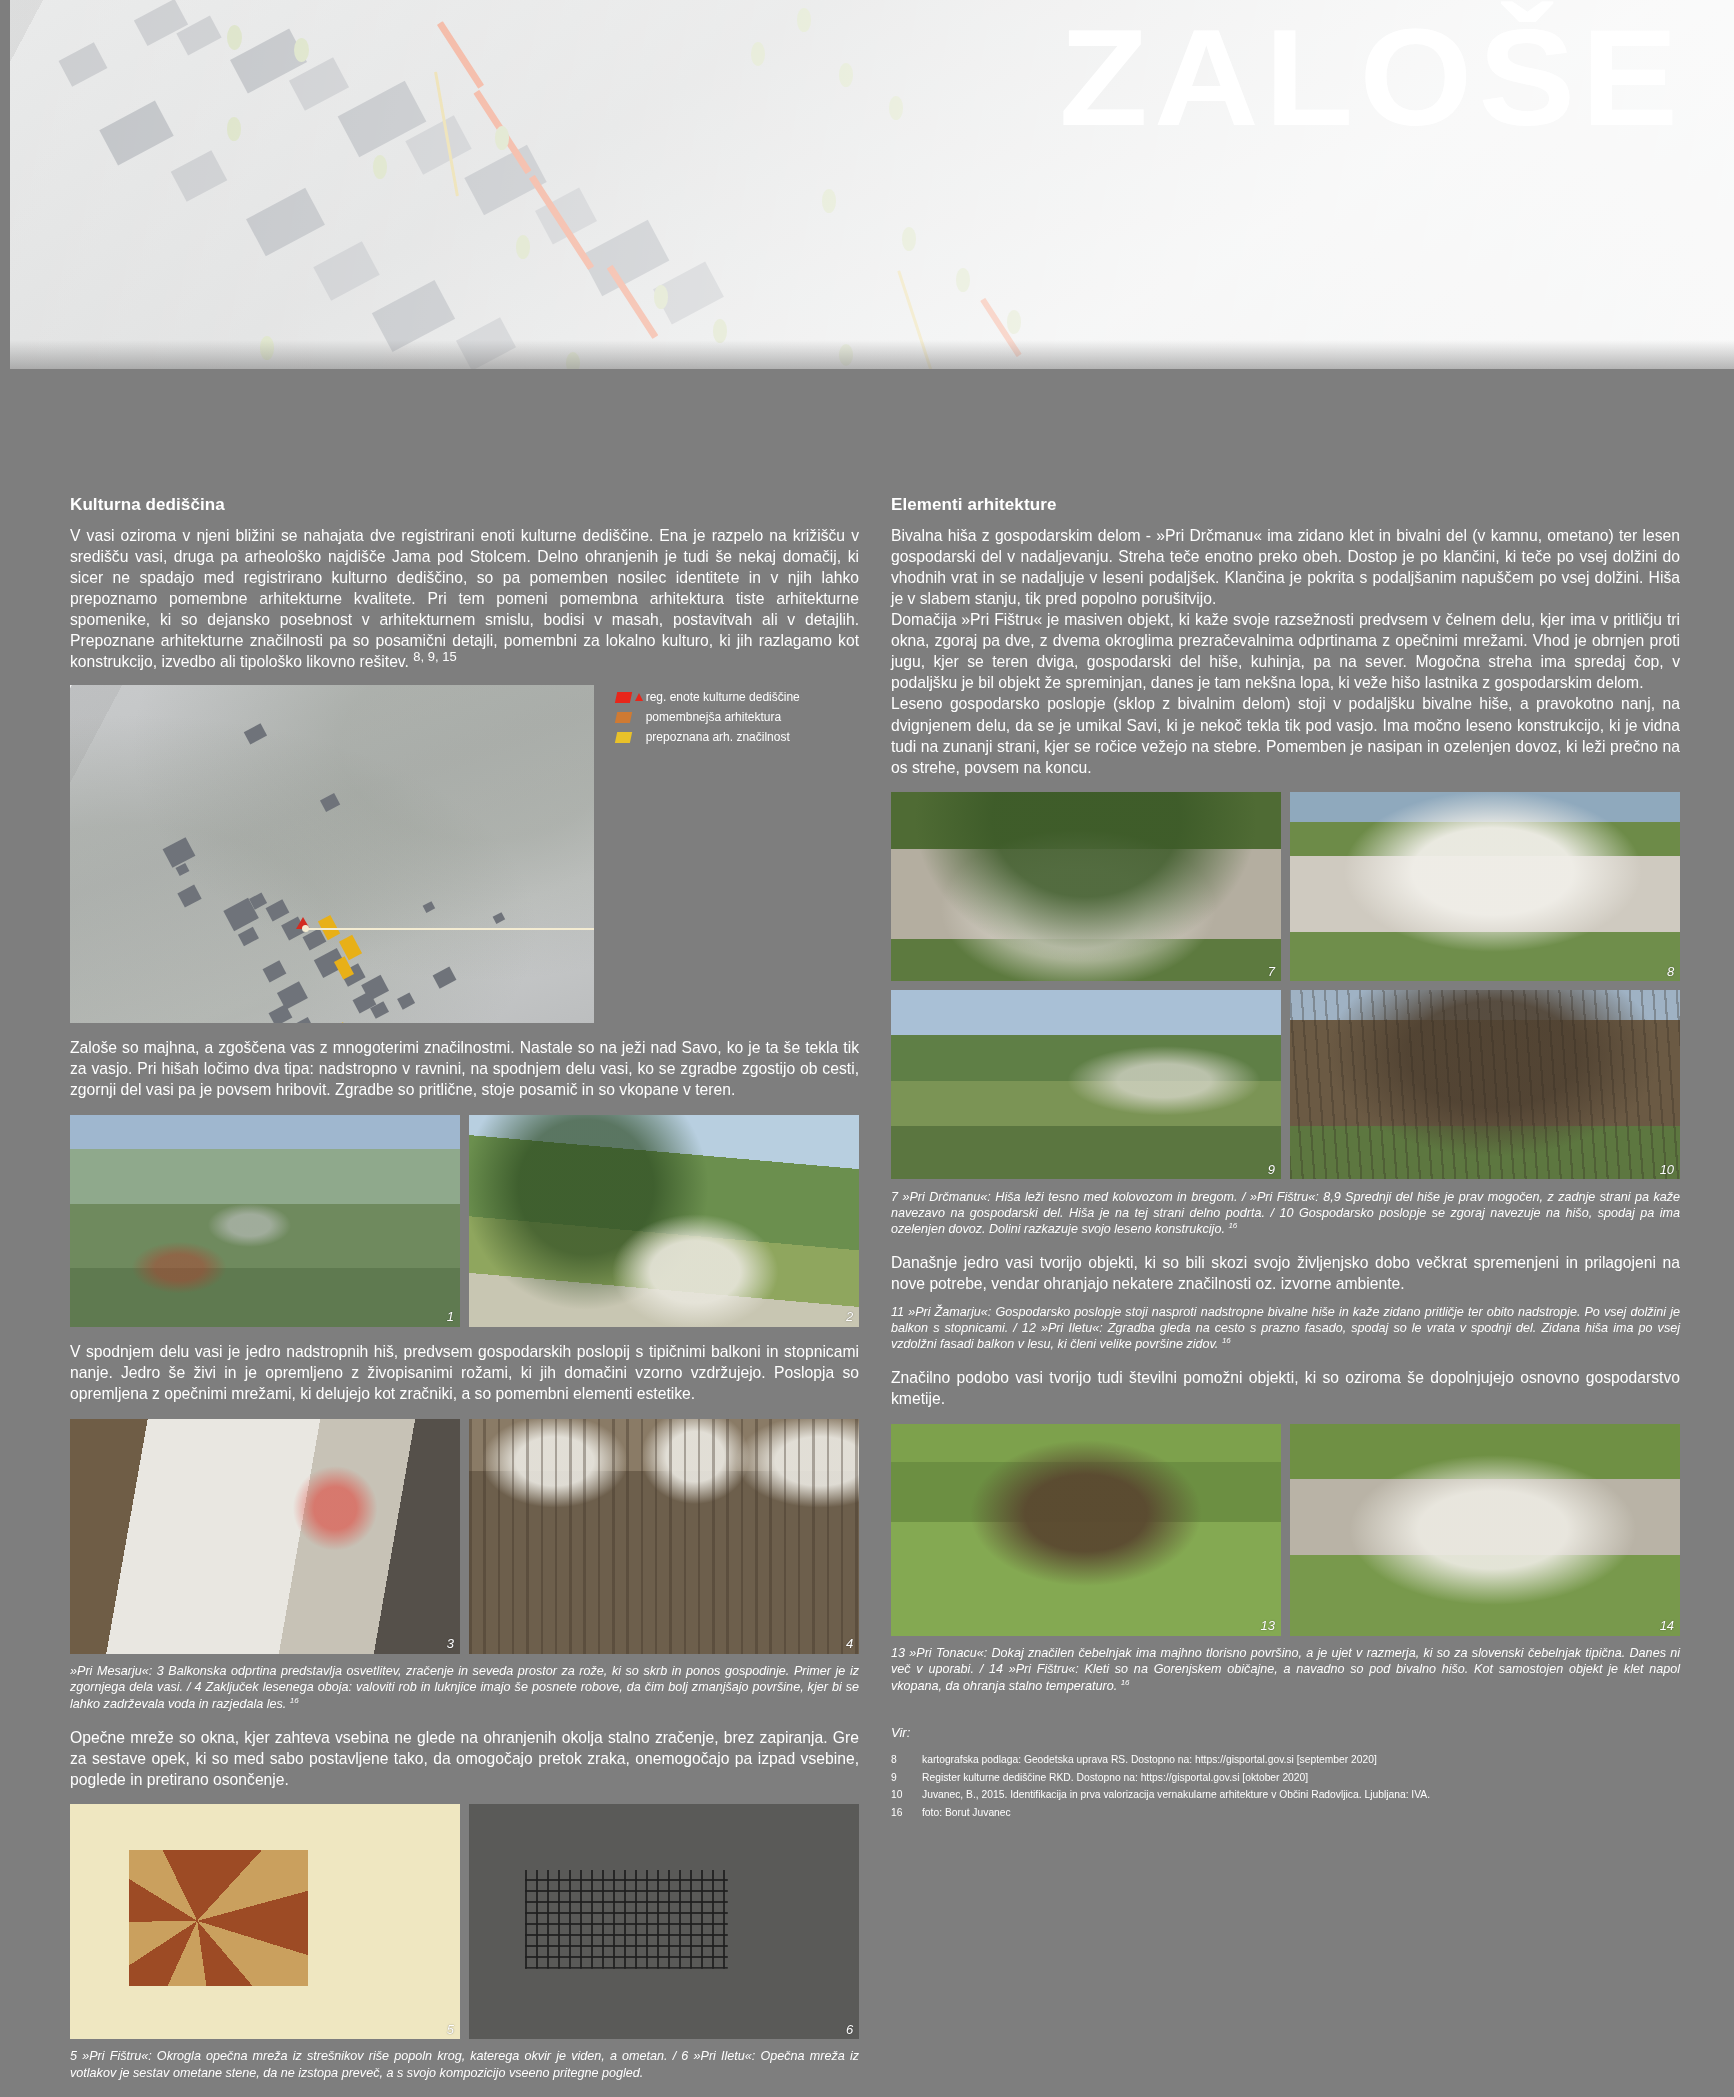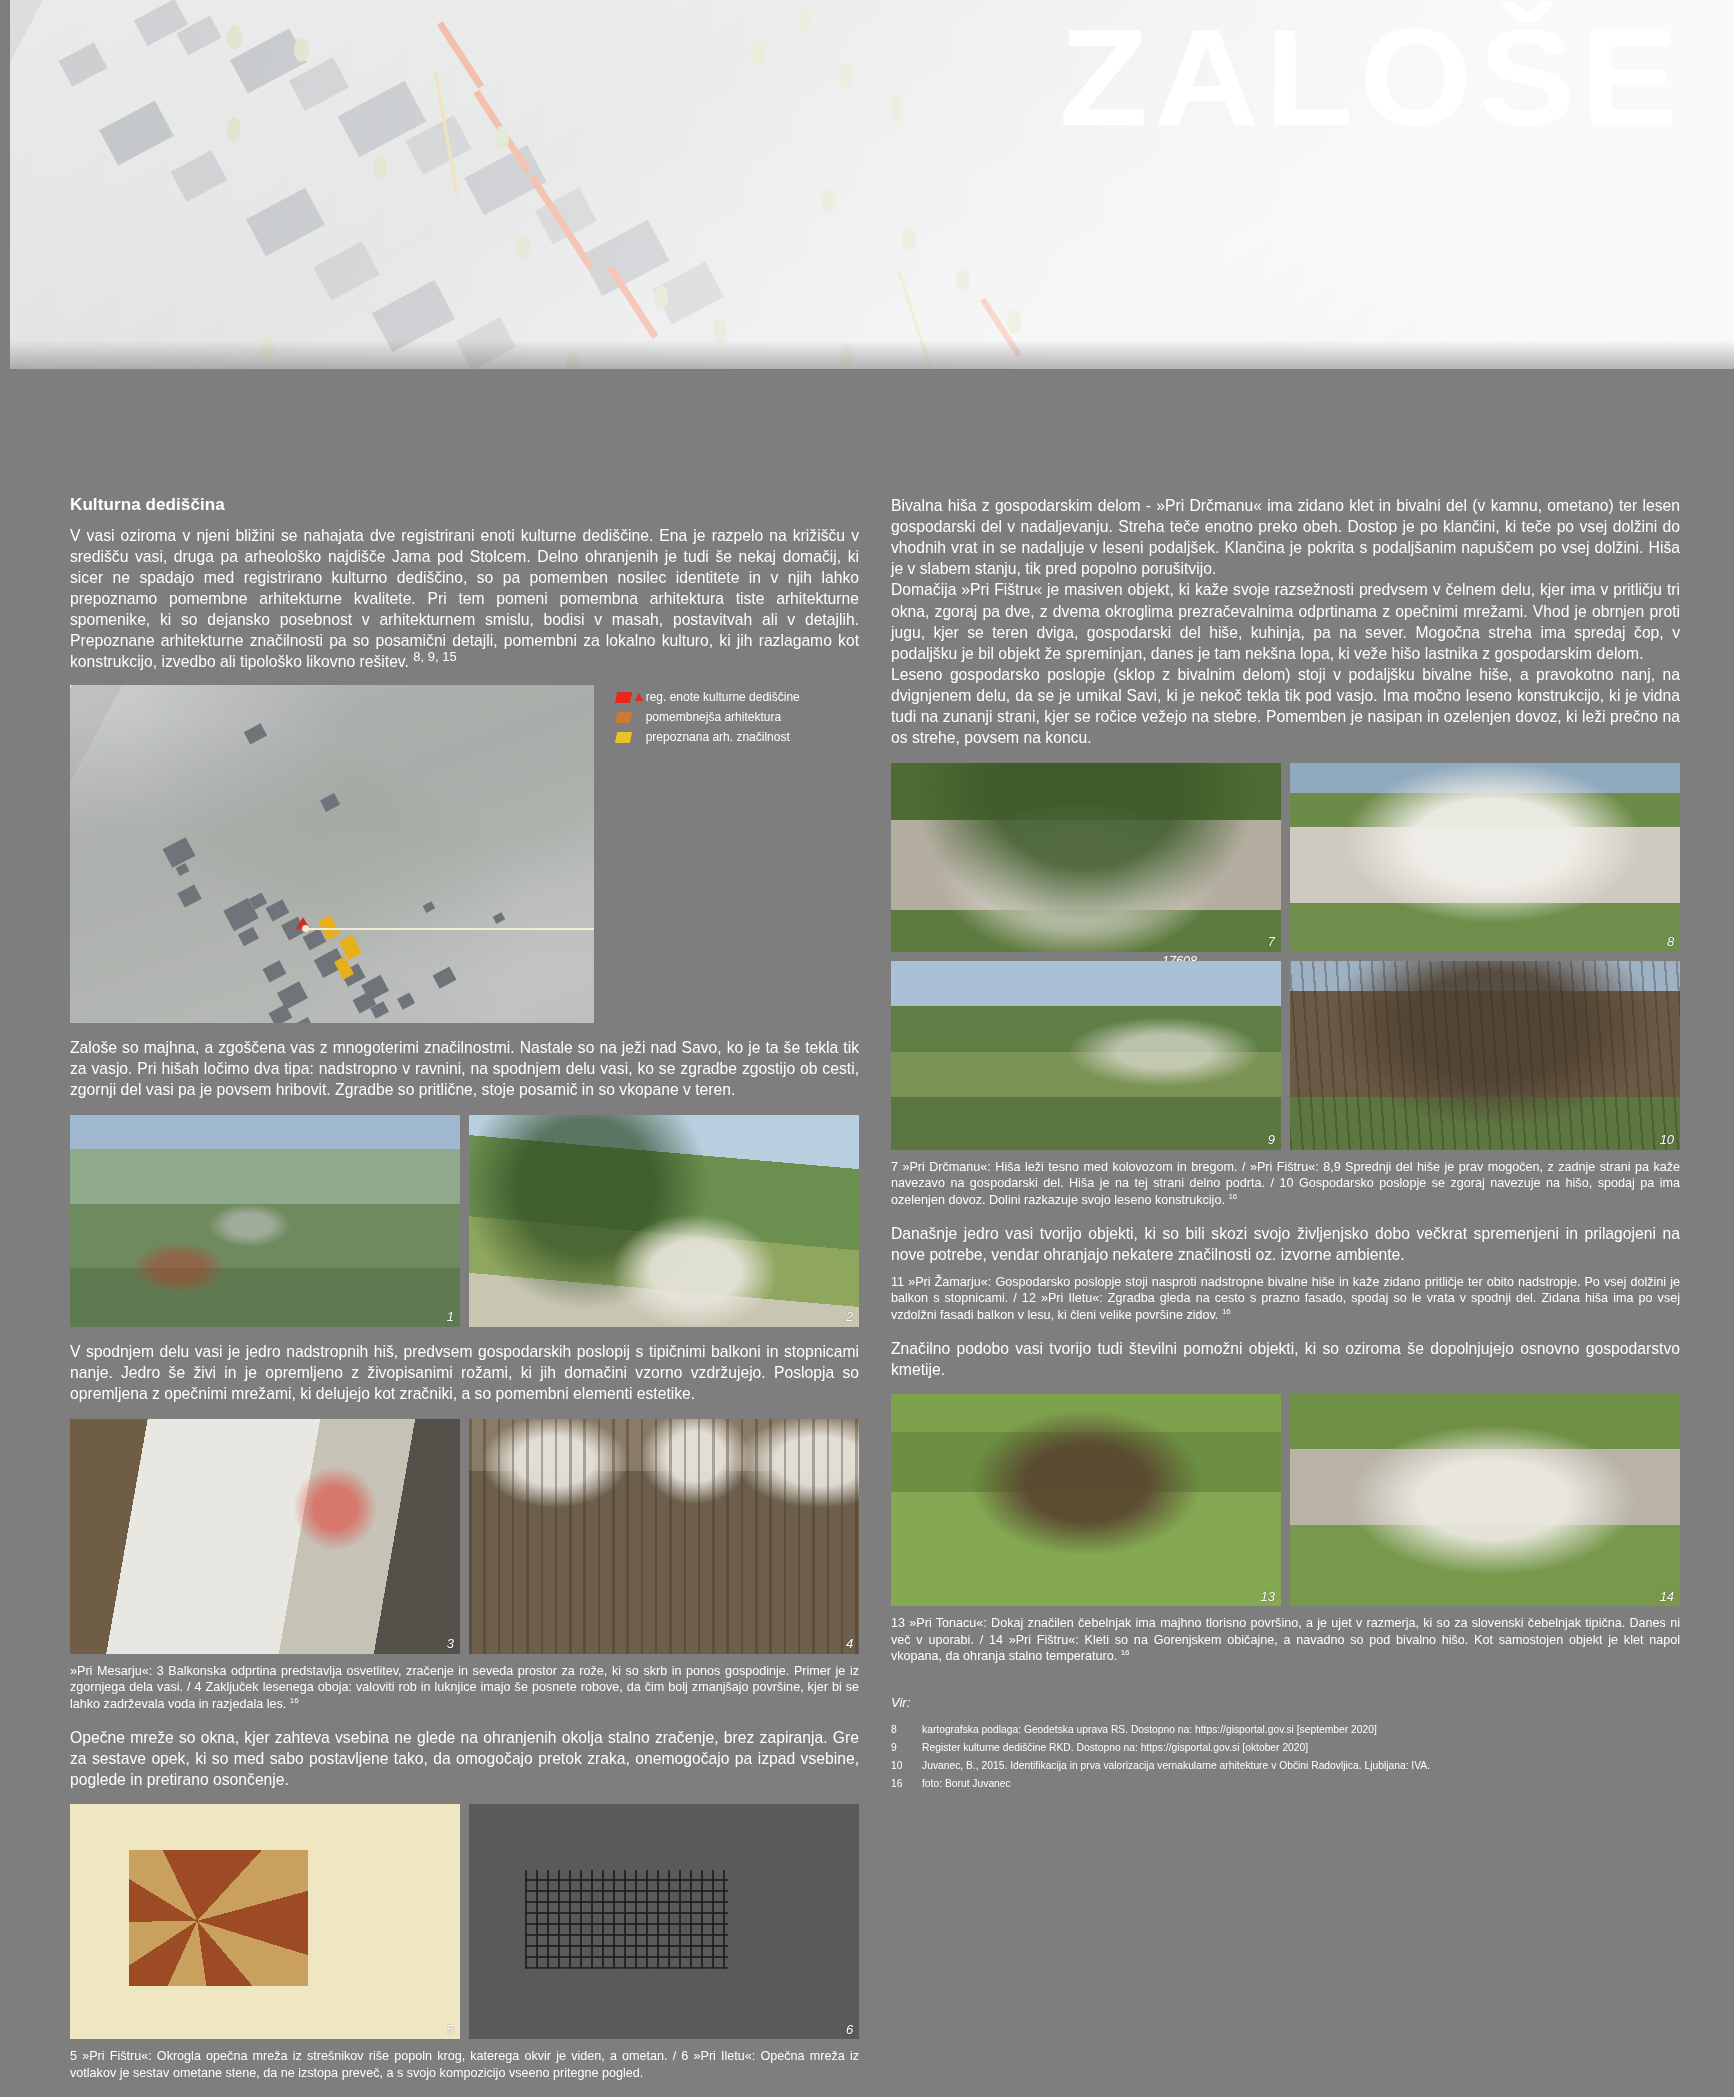--- a/index.html
+++ b/index.html
@@ -113,20 +113,21 @@
 
   sup.ref {
     font-size: 13px;
     vertical-align: super;
     line-height: 0;
   }
 
   p.cap {
     color: #ffffff;
     font-size: 12.6px;
+    font-style: italic;
     line-height: 1.30;
     text-align: justify;
     margin-top: 9.2px;
   }
   p.cap sup { font-size: 8px; }
 
   
   .mapwrap {
     position: relative;
     margin-top: 12.6px;
@@ -505,20 +506,21 @@
         <div class="photo ph-h-xl im-brickgrid">
           <span class="num">6</span>
         </div>
       </div>
 
       <p class="cap"><span>5 »Pri Fištru«: Okrogla opečna mreža iz strešnikov riše popoln krog, katerega okvir je viden, a ometan. / 6 »Pri Iletu«: Opečna mreža iz votlakov je sestav ometane stene, da ne izstopa preveč, a s svojo kompozicijo vseeno pritegne pogled.</span> </p>
     </div>
 
     <div class="col col-right">
 
+      <h2 class="sec-title">Elementi arhitekture</h2>
 
       <p class="body">Bivalna hiša z gospodarskim delom - »Pri Drčmanu« ima zidano klet in bivalni del (v kamnu, ometano) ter lesen gospodarski del v nadaljevanju. Streha teče enotno preko obeh. Dostop je po klančini, ki teče po vsej dolžini do vhodnih vrat in se nadaljuje v leseni podaljšek. Klančina je pokrita s podaljšanim napuščem po vsej dolžini. Hiša je v slabem stanju, tik pred popolno porušitvijo.</p>
       <p class="body">Domačija »Pri Fištru« je masiven objekt, ki kaže svoje razsežnosti predvsem v čelnem delu, kjer ima v pritličju tri okna, zgoraj pa dve, z dvema okroglima prezračevalnima odprtinama z opečnimi mrežami. Vhod je obrnjen proti jugu, kjer se teren dviga, gospodarski del hiše, kuhinja, pa na sever. Mogočna streha ima spredaj čop, v podaljšku je bil objekt že spreminjan, danes je tam nekšna lopa, ki veže hišo lastnika z gospodarskim delom.</p>
       <p class="body">Leseno gospodarsko poslopje (sklop z bivalnim delom) stoji v podaljšku bivalne hiše, a pravokotno nanj, na dvignjenem delu, da se je umikal Savi, ki je nekoč tekla tik pod vasjo. Ima močno leseno konstrukcijo, ki je vidna tudi na zunanji strani, kjer se ročice vežejo na stebre. Pomemben je nasipan in ozelenjen dovoz, ki leži prečno na os strehe, povsem na koncu.</p>
 
       <div class="photo-row">
         <div class="photo ph-h-md im-house-stone">
           <span class="num">7</span>
         </div>
         <div class="photo ph-h-md im-house-white">

